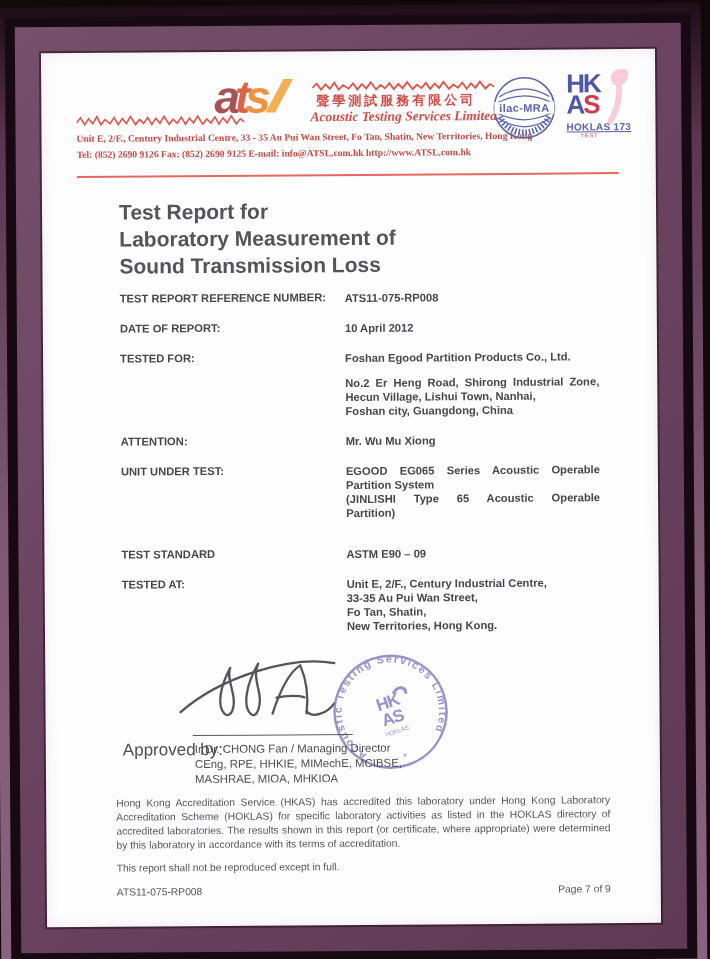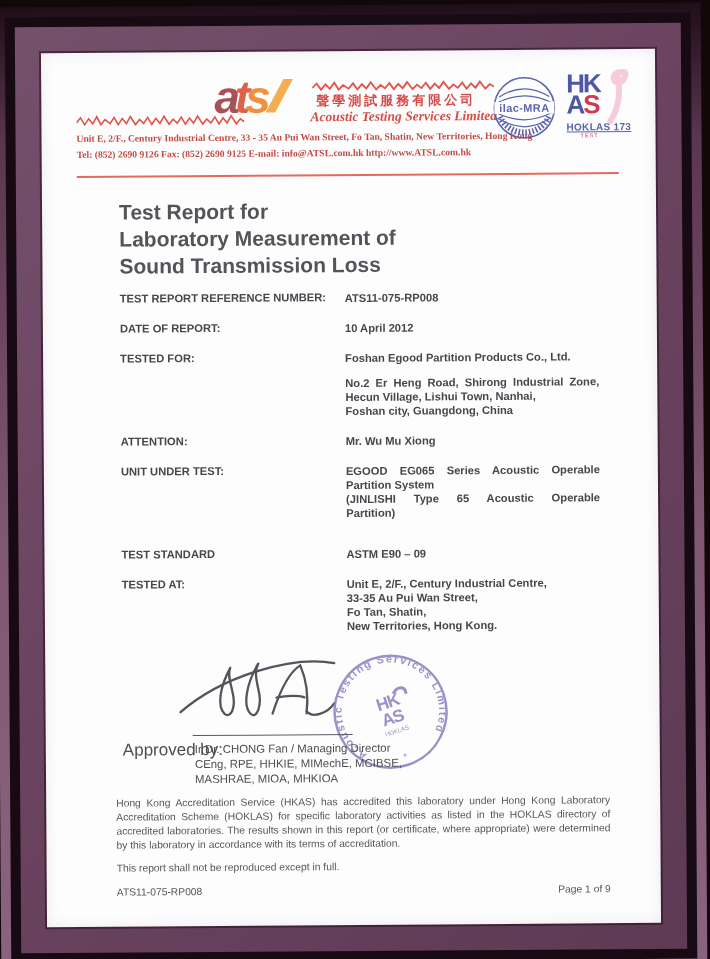--- a/index.html
+++ b/index.html
@@ -229,17 +229,17 @@
         <div>Ir Dr. CHONG Fan / Managing Director</div>
         <div>CEng, RPE, HHKIE, MIMechE, MCIBSE,</div>
         <div>MASHRAE, MIOA, MHKIOA</div>
       </div>
     </div>
 
     <div class="acc-para">Hong Kong Accreditation Service (HKAS) has accredited this laboratory under Hong Kong Laboratory Accreditation Scheme (HOKLAS) for specific laboratory activities as listed in the HOKLAS directory of accredited laboratories. The results shown in this report (or certificate, where appropriate) were determined by this laboratory in accordance with its terms of accreditation.</div>
     <div class="footnote">This report shall not be reproduced except in full.</div>
     <div class="pagerow">
       <span>ATS11-075-RP008</span>
-      <span>Page 1 of 9</span>
+      <span>Page 7 of 9</span>
     </div>
 
   </div>
 </div>
 
 </body></html>

